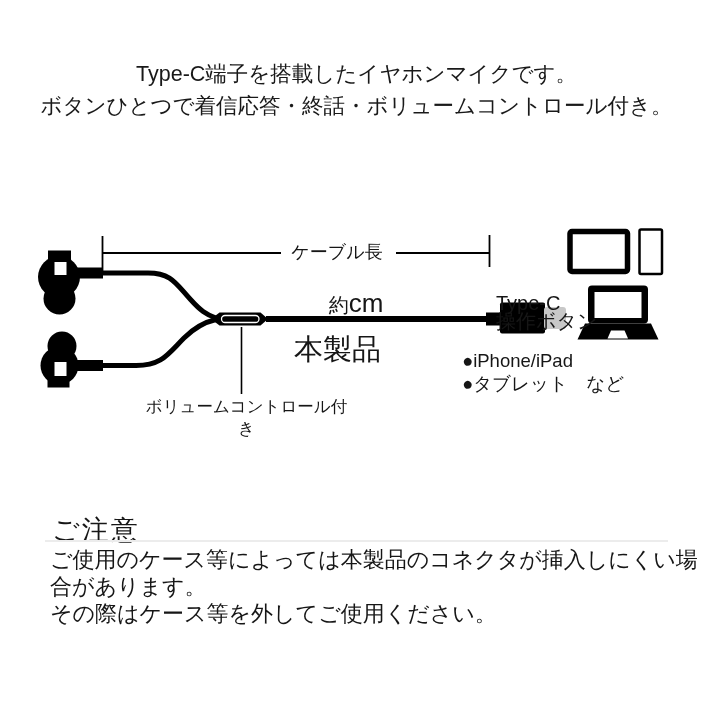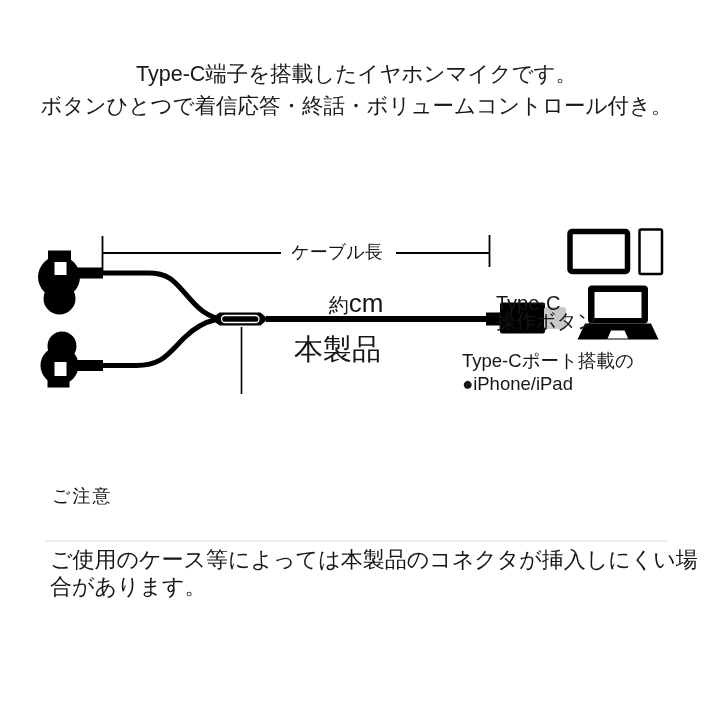--- a/index.html
+++ b/index.html
@@ -22,21 +22,21 @@
     justify-content:center;align-items:baseline;}
   .length-approx{font-size:20px;}
   .length-num{font-size:41px;letter-spacing:-1px;}
   .length-unit{font-size:26px;margin-top:29px;}
   .connector-label{top:252px;left:496px;font-size:20px;line-height:18px;margin-top:42px;}
   .product-label{top:330px;left:294px;font-size:29px;font-weight:500;}
   .remote-label{top:395px;left:139px;width:215px;text-align:center;
     font-size:16.5px;line-height:22px;}
   .devices-block{top:349px;left:462px;font-size:18.5px;line-height:23px;}
   
-  .notice-title{top:484px;left:52px;font-size:18px;letter-spacing:2px;}
+  .notice-title{top:512px;left:52px;font-size:27px;letter-spacing:2px;}
   .notice-divider{top:540px;left:45px;width:623px;height:2px;background:#ececec;}
   .notice-body{top:546px;left:50px;width:650px;font-size:22px;line-height:27px;}
   svg{display:block;}
 </style>
 </head>
 <body>
 
 <div class="canvas">
 
   <div class="abs header">
@@ -109,26 +109,28 @@
   </div>
 
   <div class="abs connector-label">
     <div>Type-C</div>
     <div>操作ボタン</div>
   </div>
 
   <div class="abs product-label">本製品</div>
 
   <div class="abs remote-label">
+    <div>ボリュームコントロール付き</div>
   </div>
 
   <div class="abs devices-block">
-    <div>Type-Cポート搭載の</div>
     <div>●iPhone/iPad</div>
+    <div>●タブレット　など</div>
   </div>
 
   <div class="abs notice-title">ご注意</div>
   <div class="abs notice-divider"></div>
   <div class="abs notice-body">
     <div>ご使用のケース等によっては本製品のコネクタが挿入しにくい場合があります。</div>
+    <div>その際はケース等を外してご使用ください。</div>
   </div>
 
 </div>
 
 </body></html>

